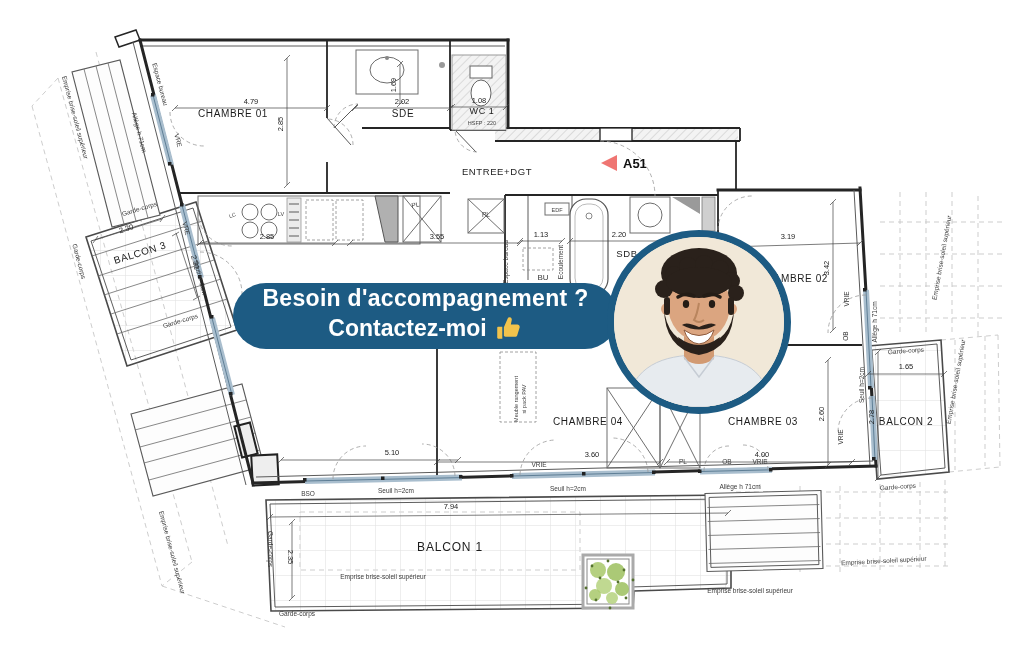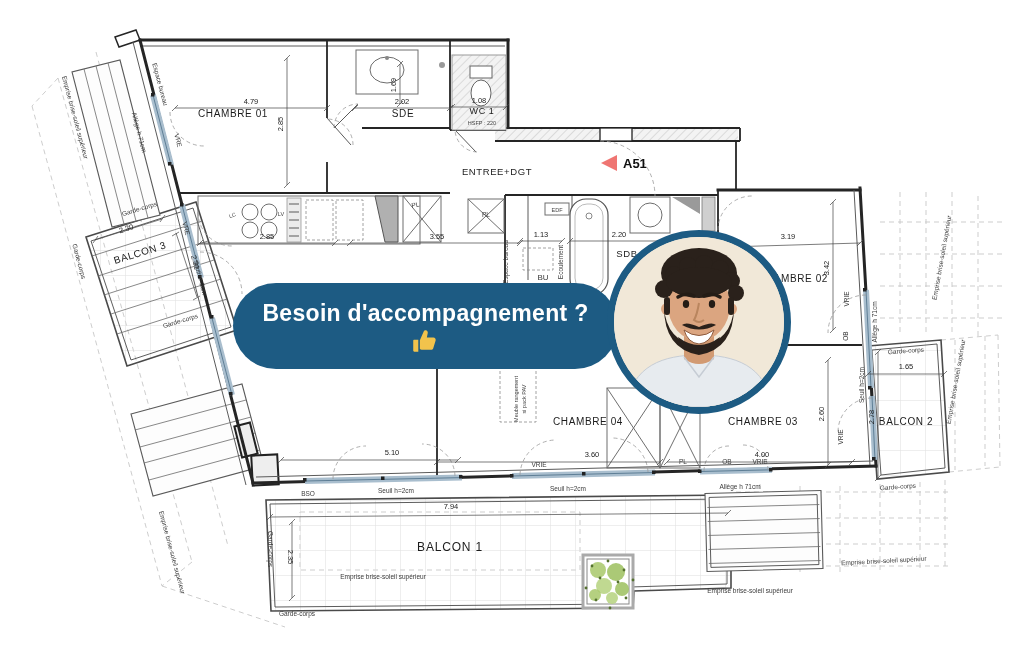--- a/index.html
+++ b/index.html
@@ -21,22 +21,22 @@
   .diml{stroke:#444;stroke-width:.7;fill:none;}
   .dash{stroke:#c7c7c7;stroke-width:.9;fill:none;stroke-dasharray:5 4;}
   .arc{stroke:#9a9a9a;stroke-width:.8;fill:none;stroke-dasharray:4 3;}
   .win{stroke:#a9bece;stroke-width:6;fill:none;}
   .winc{stroke:#5f7f96;stroke-width:1;fill:none;}
   .bal{stroke:#4a4a4a;stroke-width:1.6;fill:url(#grid);}
   .balin{stroke:#4a4a4a;stroke-width:.9;fill:none;}
   .panel{stroke:#5a5a5a;stroke-width:1.1;fill:#fdfdfd;}
   .stripe{stroke:#6a6a6a;stroke-width:.8;fill:none;}
   .sq{fill:#222;}
-  #banner{position:absolute;left:233px;top:283px;width:385px;height:86px;background:#1d5b83;
-          border-radius:43px;z-index:5;display:flex;flex-direction:column;justify-content:center;
+  #banner{position:absolute;left:233px;top:283px;width:385px;height:66px;background:#1d5b83;
+          border-radius:43px;z-index:5;display:flex;flex-direction:column;justify-content:flex-start;
           align-items:center;color:#fff;font-weight:bold;}
   #banner .l1{font-size:23px;line-height:30px;letter-spacing:.3px;}
   #banner .l2{font-size:23px;line-height:30px;display:flex;align-items:center;gap:9px;}
   #avatar{position:absolute;left:607px;top:230px;width:184px;height:184px;border-radius:50%;
           border:7px solid #1d5b83;box-sizing:border-box;overflow:hidden;z-index:6;background:#f1e8d8;}
   #avatar svg{display:block;}
 </style>
 </head>
 <body>
 
@@ -337,20 +337,21 @@
 
   <g>
     <polygon points="617,155 617,171 601,163" fill="#ef7572"></polygon>
     <text class="a51" x="623" y="168">A51</text>
   </g>
 </svg>
 
 <div id="banner">
   <div class="l1">Besoin d'accompagnement ?</div>
   <div class="l2">
+    <span>Contactez-moi</span>
     <svg width="27" height="27" viewBox="0 0 24 24">
       <path d="M2 10.5h3.6V21H2c-.5 0-.9-.4-.9-.9v-8.7c0-.5.4-.9.9-.9zM7 20.4V10.8l3.4-7.6c.4-1 1.6-1.4 2.5-.9.8.4 1.3 1.3 1.1 2.2l-.8 4h5.8c1.4 0 2.4 1.4 2 2.7l-2.1 6.7c-.3.9-1.1 1.5-2 1.5H8.5c-.6 0-1.1-.3-1.5-1z" fill="#f2c34c"></path>
     </svg>
   </div>
 </div>
 
 <div id="avatar">
   <svg width="170" height="170" viewBox="0 0 170 170">
     <rect width="170" height="170" fill="#f1e8d8"></rect>
     <path d="M12,170 C18,128 50,118 85,118 C120,118 152,128 158,170 Z" fill="#e7ebef" stroke="#c6ccd4" stroke-width="1"></path>

